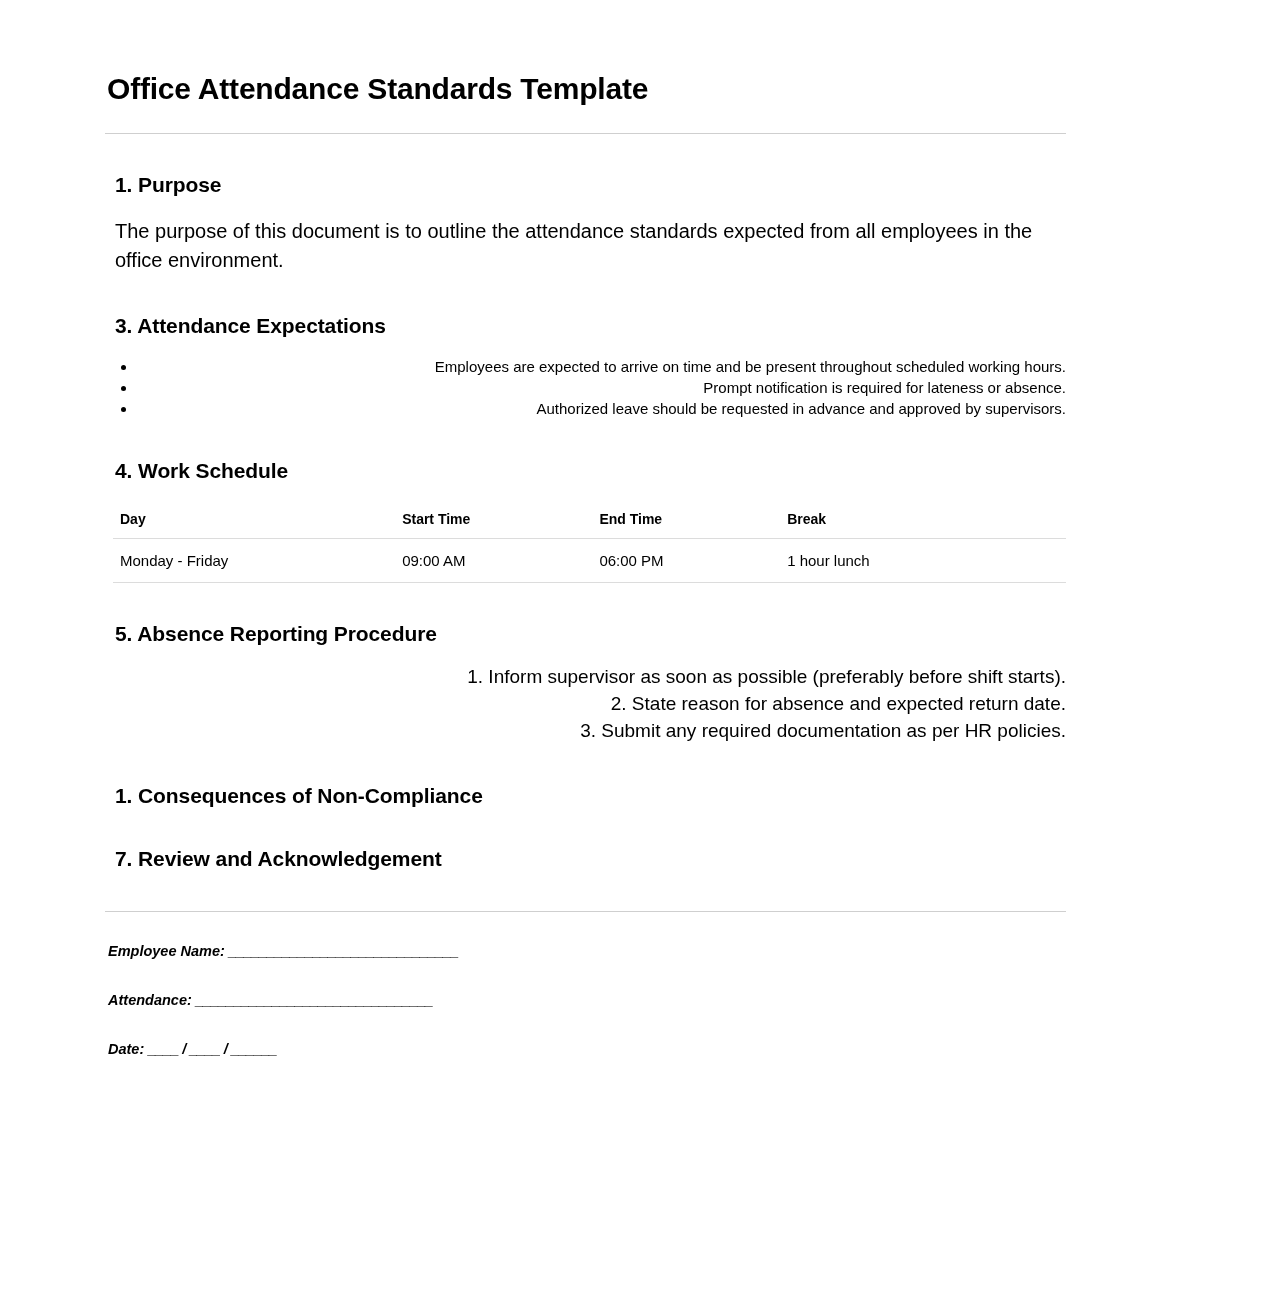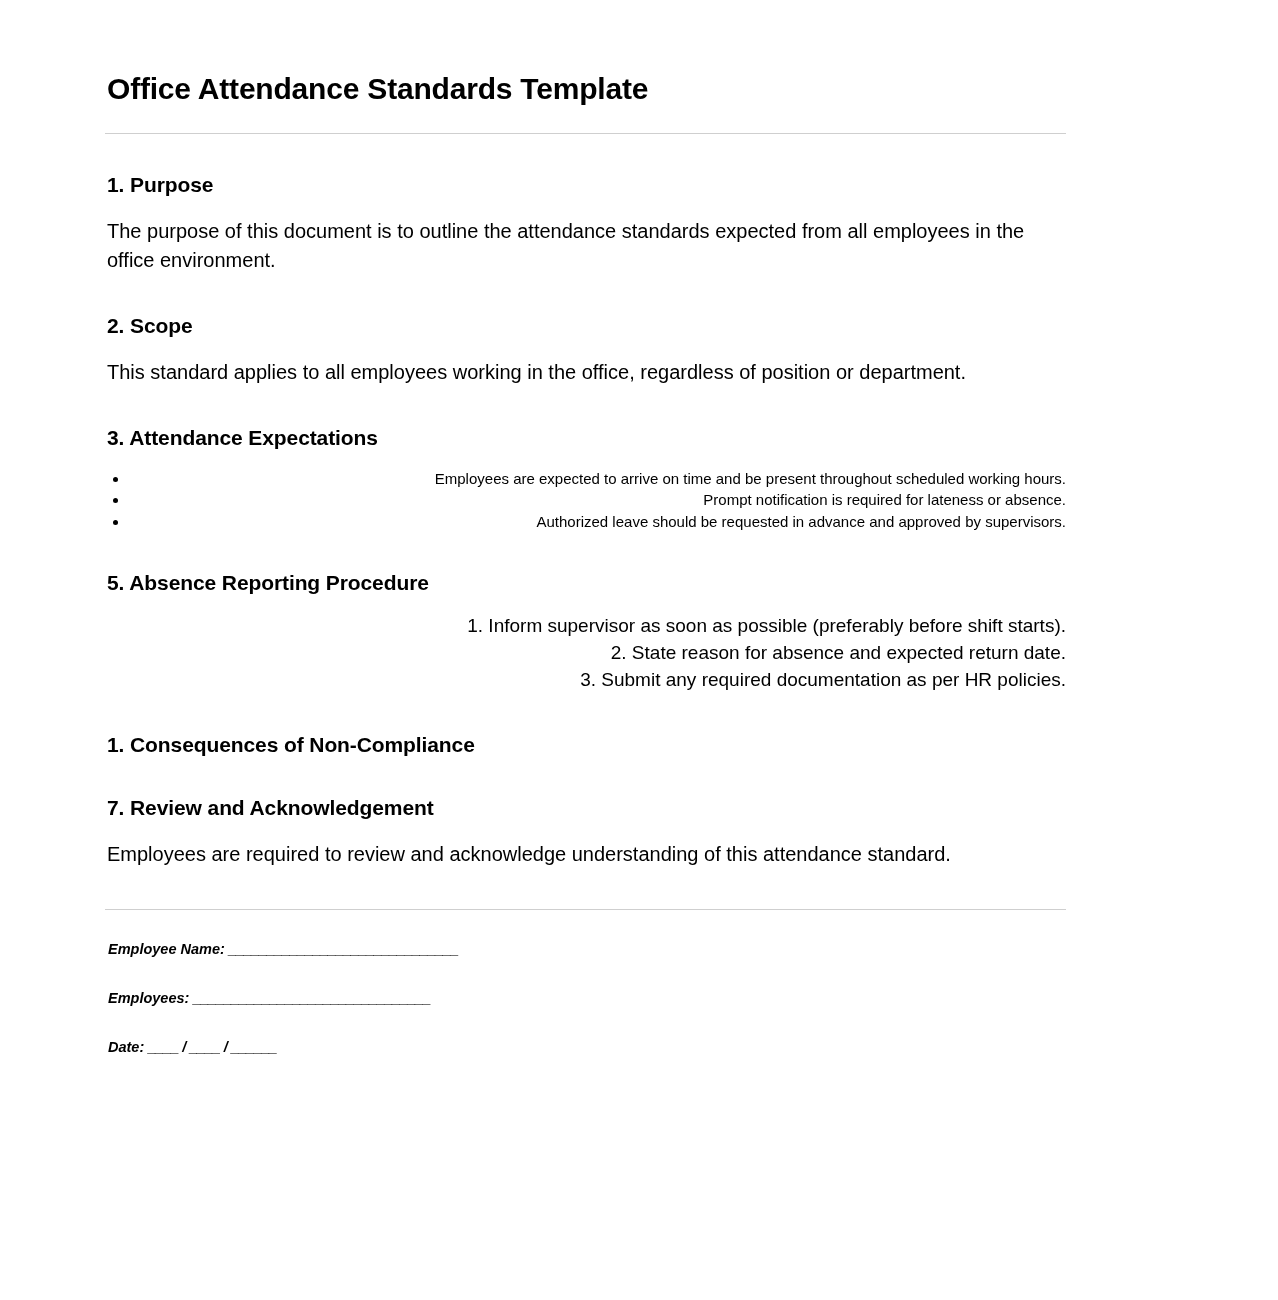--- a/index.html
+++ b/index.html
@@ -28,20 +28,21 @@
     letter-spacing: -0.2px;
   }
   .rule {
     border: 0;
     border-top: 1px solid #cfcfcf;
     margin: 26px 0 0 0;
     height: 0;
   }
   .section {
     margin-top: 0;
+    margin-left: 8px;
   }
   .section-heading {
     font-size: 21px;
     font-weight: bold;
     margin: 38px 0 0 2px;
     line-height: 1.2;
     letter-spacing: -0.1px;
   }
   .para {
     font-size: 20px;
@@ -124,56 +125,72 @@
 
   <h1 class="doc-title">Office Attendance Standards Template</h1>
 
   <hr class="rule">
 
   <div class="section">
     <h2 class="section-heading">1. Purpose</h2>
     <p class="para">The purpose of this document is to outline the attendance standards expected from all employees in the office environment.</p>
   </div>
 
-  <div class="section">
-    <h2 class="section-heading">2. Scope</h2>
-    <p class="para">This standard applies to all employees working in the office, regardless of position or department.</p>
-  </div>
 
   <div class="section">
     <h2 class="section-heading">3. Attendance Expectations</h2>
     <ul class="bullets">
       <li>Employees are expected to arrive on time and be present throughout scheduled working hours.</li>
       <li>Prompt notification is required for lateness or absence.</li>
       <li>Authorized leave should be requested in advance and approved by supervisors.</li>
     </ul>
   </div>
 
+  <div class="section">
+    <h2 class="section-heading">4. Work Schedule</h2>
+    <table class="schedule">
+      <thead>
+        <tr>
+          <th class="col-day">Day</th>
+          <th class="col-start">Start Time</th>
+          <th class="col-end">End Time</th>
+          <th class="col-break">Break</th>
+        </tr>
+      </thead>
+      <tbody>
+        <tr>
+          <td>Monday - Friday</td>
+          <td>09:00 AM</td>
+          <td>06:00 PM</td>
+          <td>1 hour lunch</td>
+        </tr>
+      </tbody>
+    </table>
+  </div>
 
   <div class="section">
     <h2 class="section-heading">5. Absence Reporting Procedure</h2>
     <ol class="numbered">
       <li>1. Inform supervisor as soon as possible (preferably before shift starts).</li>
       <li>2. State reason for absence and expected return date.</li>
       <li>3. Submit any required documentation as per HR policies.</li>
     </ol>
   </div>
 
   <div class="section">
     <h2 class="section-heading">1. Consequences of Non-Compliance</h2>
   </div>
 
   <div class="section">
     <h2 class="section-heading">7. Review and Acknowledgement</h2>
-    <p class="para">Employees are required to review and acknowledge understanding of this attendance standard.</p>
   </div>
 
   <hr class="sig-rule">
 
   <div class="signature-block">
     <div class="sig-line"><span>Employee Name:</span><span class="blank"> ______________________________</span></div>
 
-    <div class="sig-line"><span>Employees:</span><span class="blank"> _______________________________</span></div>
+    <div class="sig-line"><span>Attendance:</span><span class="blank"> _______________________________</span></div>
 
     <div class="sig-line"><span>Date:</span><span class="blank"> ____ / ____ / ______</span></div>
   </div>
 
 </div>
 
 </body></html>

